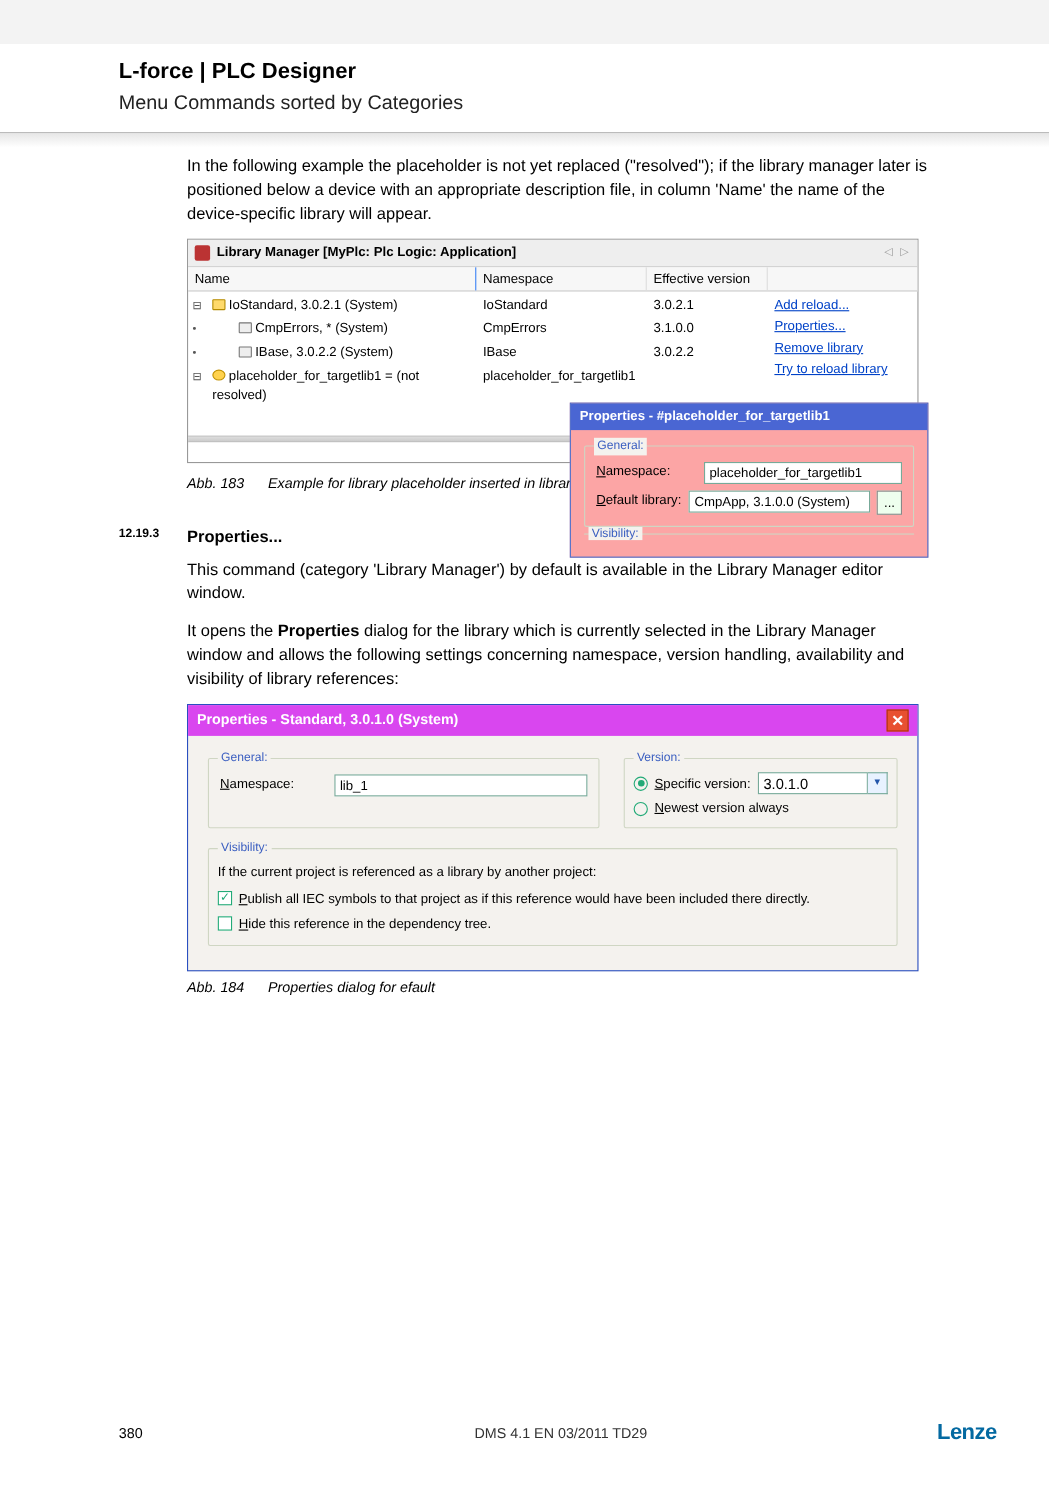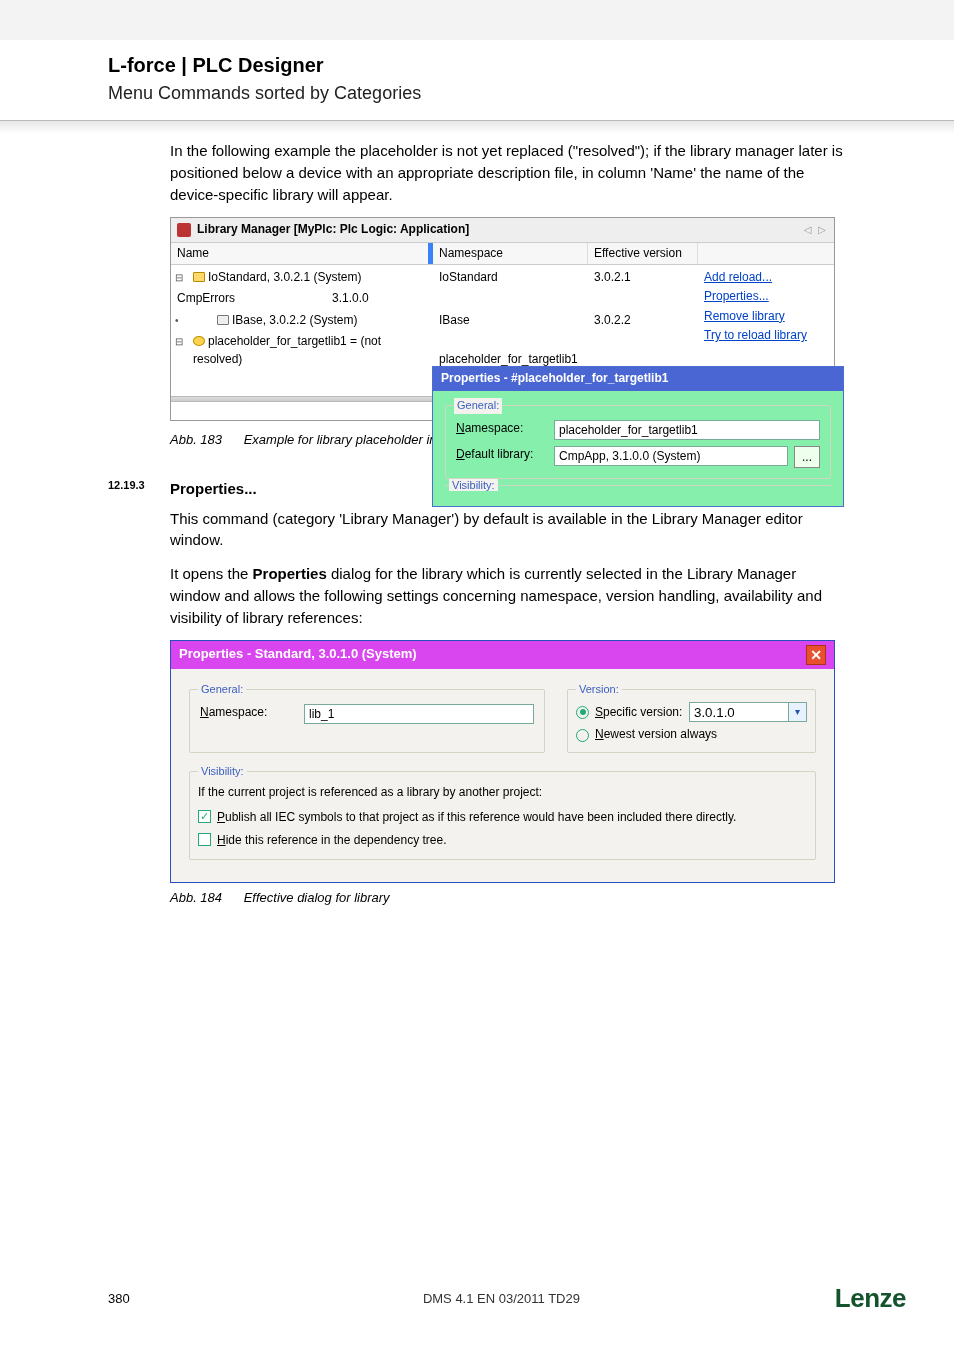--- a/index.html
+++ b/index.html
@@ -48,47 +48,47 @@
   .libmgr-title .icon-book {
     width: 14px; height: 14px; background: #b33; border-radius: 2px; margin-right: 6px;
   }
   .libmgr-title b { font-weight: 700; }
   .libmgr-title .nav-icons { margin-left: auto; color: #999; letter-spacing: 2px; font-size: 10px; }
   .libmgr-head {
     display: flex;
     border-bottom: 1px solid #ccc;
     background: #f7f7f7;
   }
-  .col-name { width: 262px; padding: 2px 6px; border-right: 5px solid #3b82f6; }
+  .col-name { width: 262px; padding: 2px 6px; border-right: 1px solid #3b82f6; }
   .col-ns   { width: 155px; padding: 2px 6px; border-right: 1px solid #ddd; }
   .col-ver  { width: 110px; padding: 2px 6px; border-right: 1px solid #ddd; }
   .col-links{ flex: 1; padding: 2px 6px; }
   .link-blue { color: #0042c8; text-decoration: underline; cursor: pointer; display: block; margin: 2px 0; }
-  .lib-row { display: flex; align-items: flex-end; }
+  .lib-row { display: flex; }
   .lib-row .col-name, .lib-row .col-ns, .lib-row .col-ver { border-right: none; }
   .lib-row .col-name { padding-left: 22px; position: relative; }
   .lib-row.indent .col-name { padding-left: 46px; }
   .tree-ico { position: absolute; left: 4px; top: 2px; width: 12px; height: 12px; }
   .tree-ico::before { content: "⊟"; font-size: 10px; color: #555; }
   .indent .tree-ico::before { content: "•"; color: #555; }
   .lib-name-icon { display:inline-block; width:12px; height:10px; background:#ffda6b; border:1px solid #b58b00; border-radius:1px; margin-right:3px; vertical-align:-1px; }
   .lib-name-icon.gray { background:#eee; border-color:#777; }
   .lib-name-icon.warn { background:#ffd24d; border-color:#c09000; border-radius:50%; }
   .libmgr-body { position: relative; padding-bottom: 18px; }
   .libmgr-splitter { height: 6px; background: linear-gradient(#ddd,#ccc); border-top:1px solid #bbb; border-bottom:1px solid #bbb; }
   .libmgr-lower { display:flex; }
   .libmgr-lower-left { width: 262px; }
   .libmgr-lower-right { flex:1; position: relative; }
 
   .popup-props {
     position: absolute;
     right: -10px;
     top: 148px;
-    width: 412px;
-    background: #86efac;
+    width: 326px;
+    background: #fca5a5;
     border: 1px solid #4a6fce;
     font-size: 12px;
     z-index: 5;
   }
   .popup-title {
     background: #4a66d3;
     color: #fff;
     padding: 3px 8px;
     font-weight: 700;
     font-size: 12px;
@@ -152,21 +152,21 @@
     position: absolute;
     bottom: 36px;
     left: 0; right: 0;
     display:flex;
     align-items:center;
     padding: 0 48px 0 108px;
     font-size: 13px;
   }
   .footer .pg { width: 60px; }
   .footer .mid { flex:1; text-align:center; color:#333; }
-  .footer .logo { font-weight:800; font-size:26px; color:#14532d; letter-spacing:-0.5px; }
+  .footer .logo { font-weight:800; font-size:20px; color:#0369a1; letter-spacing:-0.5px; }
   .u { text-decoration: underline; }
 </style>
 </head>
 <body>
 
 <div class="topbar"></div>
 
 <div class="header">
   <h1>L-force | PLC Designer</h1>
   <div class="sub">Menu Commands sorted by Categories</div>
@@ -191,20 +191,21 @@
     <div class="libmgr-body">
       <div style="display:flex;">
         <div style="width:527px; padding:2px 0;">
           <div id="lib-rows">
               <div class="lib-row">
                 <div class="col-name"><span class="tree-ico"></span><span class="lib-name-icon"></span><span>IoStandard, 3.0.2.1 (System)</span></div>
                 <div class="col-ns">IoStandard</div>
                 <div class="col-ver">3.0.2.1</div>
               </div>
               <div class="lib-row indent">
+                <div class="col-name"><span class="tree-ico"></span><span class="lib-name-icon gray"></span><span>CmpErrors, * (System)</span></div>
                 <div class="col-ns">CmpErrors</div>
                 <div class="col-ver">3.1.0.0</div>
               </div>
               <div class="lib-row indent">
                 <div class="col-name"><span class="tree-ico"></span><span class="lib-name-icon gray"></span><span>IBase, 3.0.2.2 (System)</span></div>
                 <div class="col-ns">IBase</div>
                 <div class="col-ver">3.0.2.2</div>
               </div>
               <div class="lib-row">
                 <div class="col-name"><span class="tree-ico"></span><span class="lib-name-icon warn"></span><span>placeholder_for_targetlib1 = (not resolved)</span></div>
@@ -309,21 +310,21 @@
           <span class="chk"></span>
           <span><span class="u">H</span>ide this reference in the dependency tree.</span>
         </div>
       </div>
 
     </div>
   </div>
 
   <div class="caption">
     <span class="num">Abb. 184</span>
-    <span>Effective dialog for library</span>
+    <span>Properties dialog for efault</span>
   </div>
 </div>
 
 <div class="footer">
   <div class="pg">380</div>
   <div class="mid">DMS 4.1 EN 03/2011 TD29</div>
   <div class="logo">Lenze</div>
 </div>
 
 </body></html>

